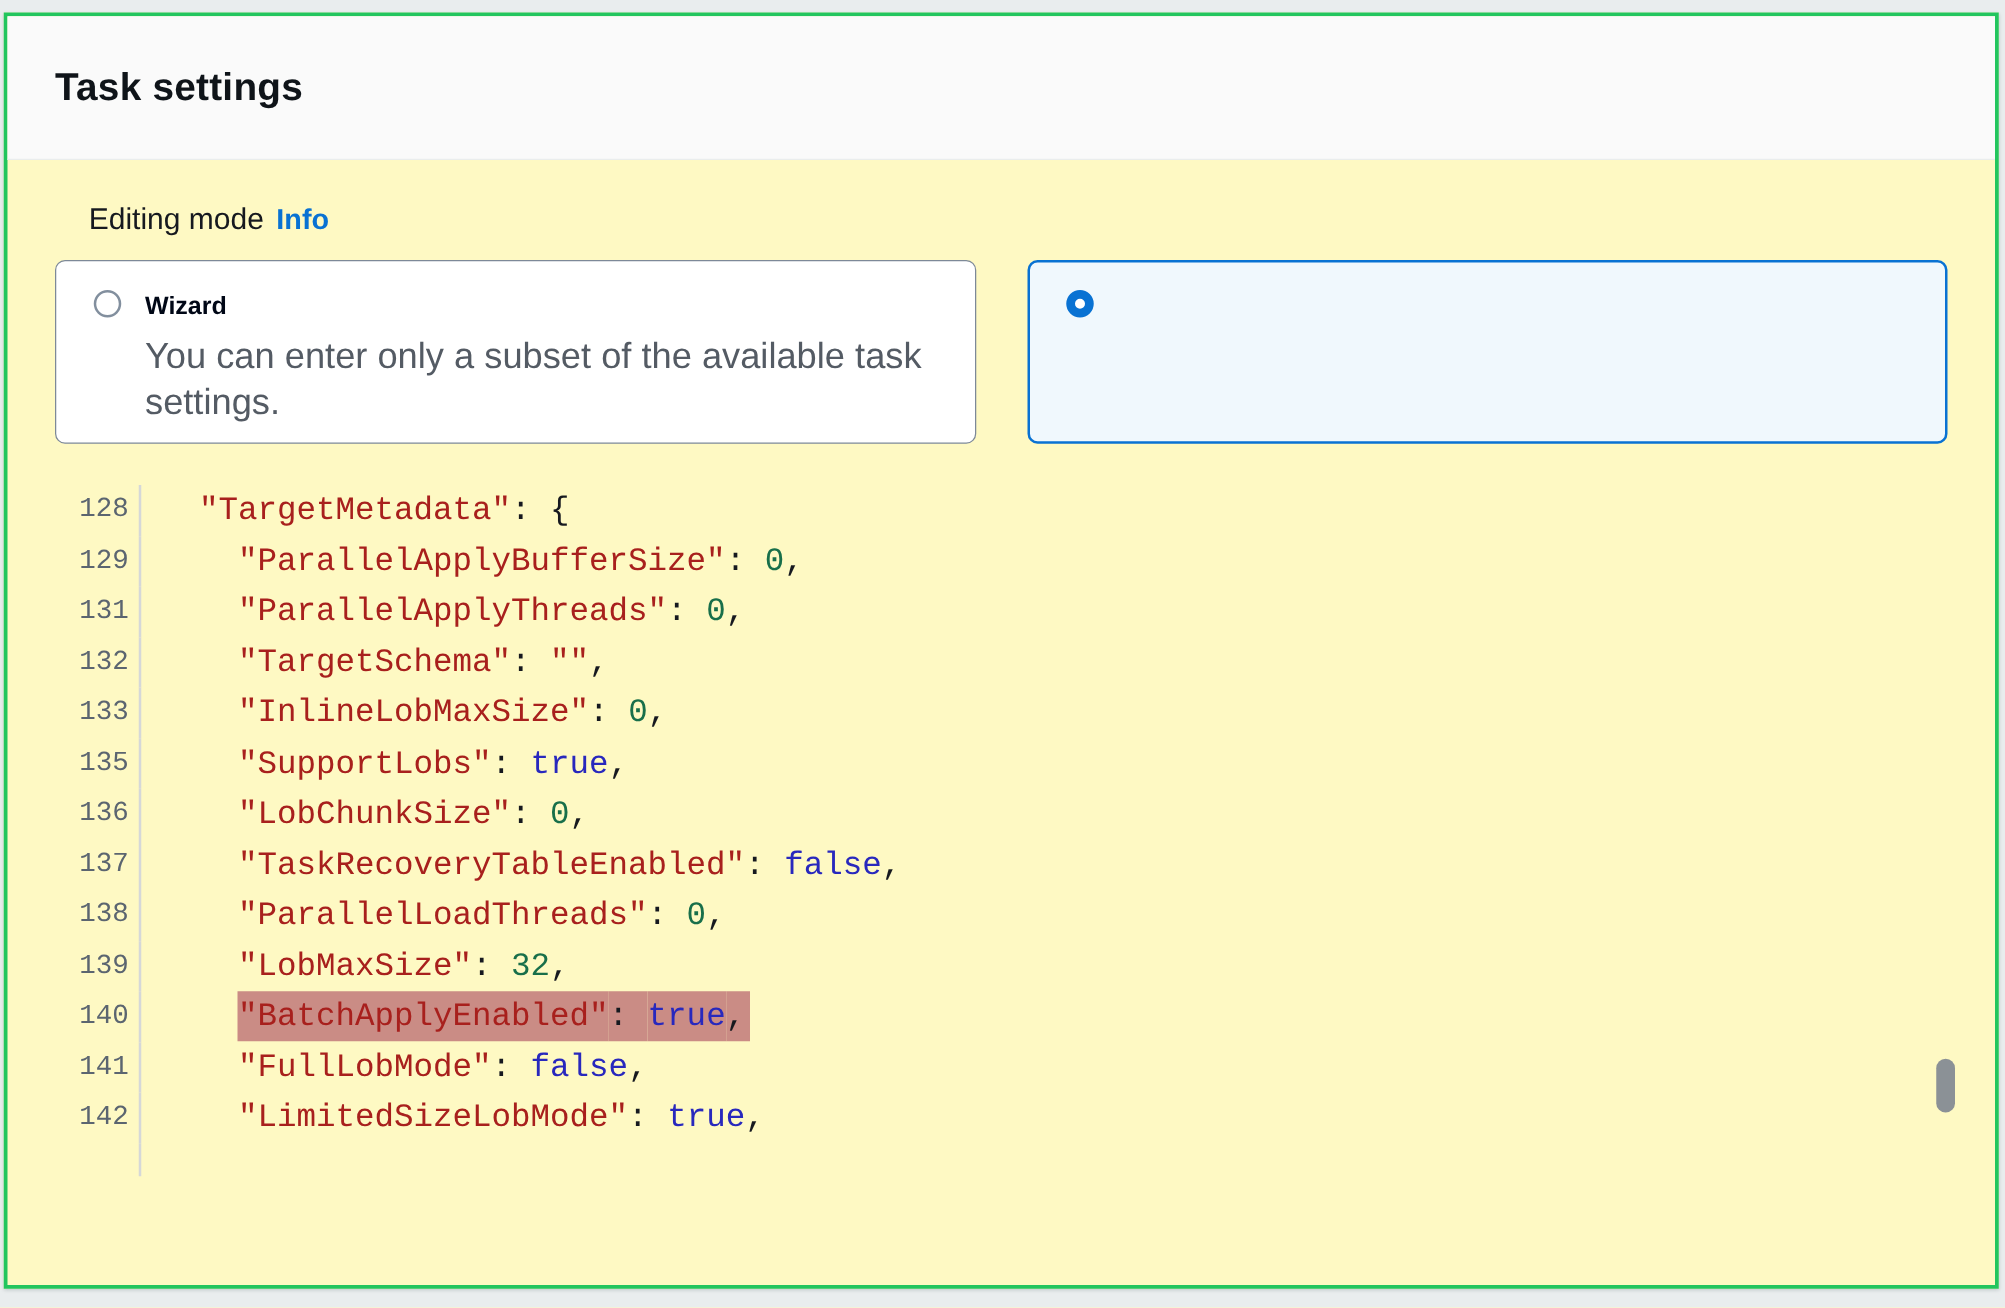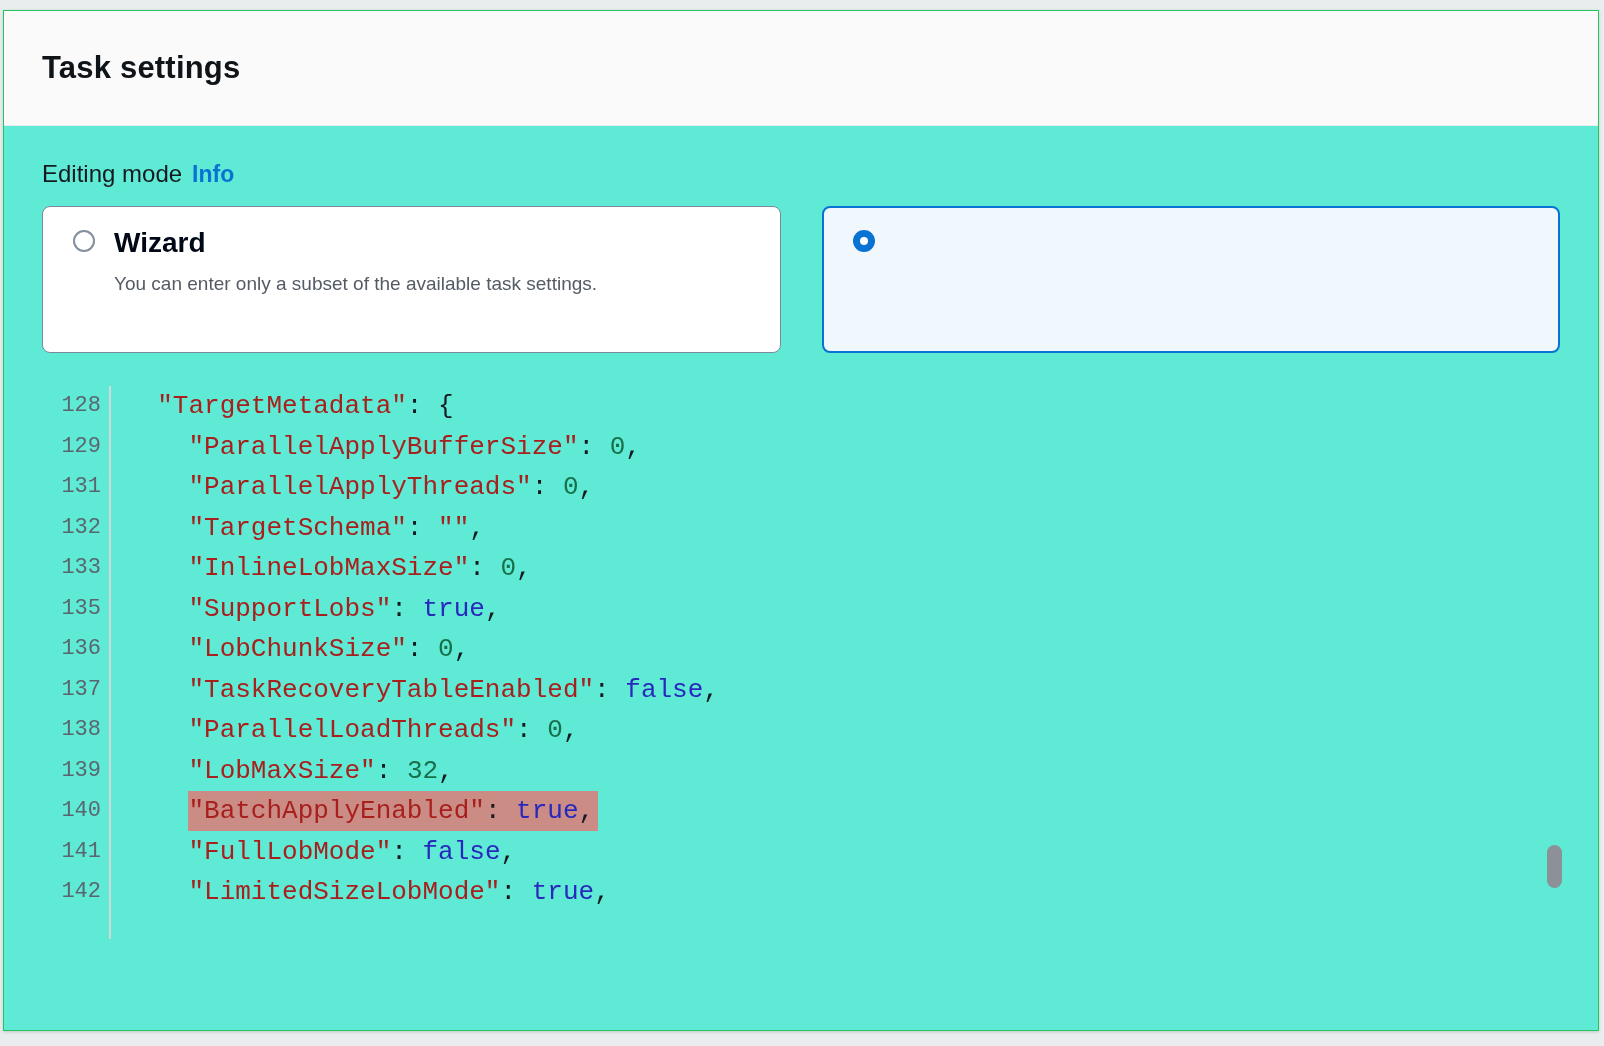--- a/index.html
+++ b/index.html
@@ -4,52 +4,52 @@
 <style>
   html,body{margin:0;padding:0;}
   body{
     width:1604px;height:1046px;
     background:#e9edee;
     font-family:"Liberation Sans",sans-serif;
     overflow:hidden;position:relative;
   }
   .card{
     position:absolute;left:3px;top:10px;width:1596px;height:1021px;
-    background:#5eead4;border:1px solid #22c55e;box-sizing:border-box;
+    background:#fef9c3;border:3px solid #22c55e;box-sizing:border-box;
     box-shadow:0 1px 3px rgba(0,28,36,.18);
   }
   .card-header{
     height:115px;background:#fafafa;border-bottom:1px solid #eaeded;
     display:flex;align-items:center;padding-left:38px;box-sizing:border-box;
   }
   .card-title{
     font-size:31px;font-weight:700;color:#0f1419;letter-spacing:.2px;
   }
   .card-content{padding:34px 38px 0 38px;}
   .mode-row{display:flex;align-items:baseline;}
-  .mode-label{font-size:24px;color:#16191f;}
+  .mode-label{font-size:24px;color:#16191f;margin-left:27px;}
   .info-link{font-size:23px;font-weight:700;color:#0972d3;margin-left:10px;cursor:pointer;text-decoration:none;}
   .tiles{display:flex;gap:41px;margin-top:18px;}
   .tile{
     width:740px;height:147px;box-sizing:border-box;border-radius:8px;
     background:#ffffff;border:1px solid #7d8998;
     padding:21px 24px 20px 30px;display:flex;cursor:pointer;
   }
   .tile.selected{
     border:2px solid #0972d3;background:#f0f8fd;
     padding:20px 23px 19px 29px;
   }
   .radio{
     flex:0 0 22px;height:22px;border-radius:50%;box-sizing:border-box;
     border:2px solid #828f9e;background:#fff;margin-right:19px;margin-top:2px;
   }
   .radio.checked{border:7px solid #0972d3;background:#ffffff;}
   .tile-text{flex:1;}
-  .tile-title{font-size:28px;font-weight:700;color:#000716;line-height:30px;}
-  .tile-desc{font-size:19px;color:#545b64;line-height:37px;margin-top:7px;}
+  .tile-title{font-size:20px;font-weight:700;color:#000716;line-height:30px;}
+  .tile-desc{font-size:29px;color:#545b64;line-height:37px;margin-top:7px;}
   .editor{
     margin-top:33px;
     font-family:"Liberation Mono",monospace;
     font-size:26px;line-height:40.5px;
     color:#16191f;position:relative;
   }
   .code-line{display:flex;height:40.5px;}
   .ln{
     flex:0 0 59px;text-align:right;padding-right:8px;
     border-right:2px solid #d5d8d8;

